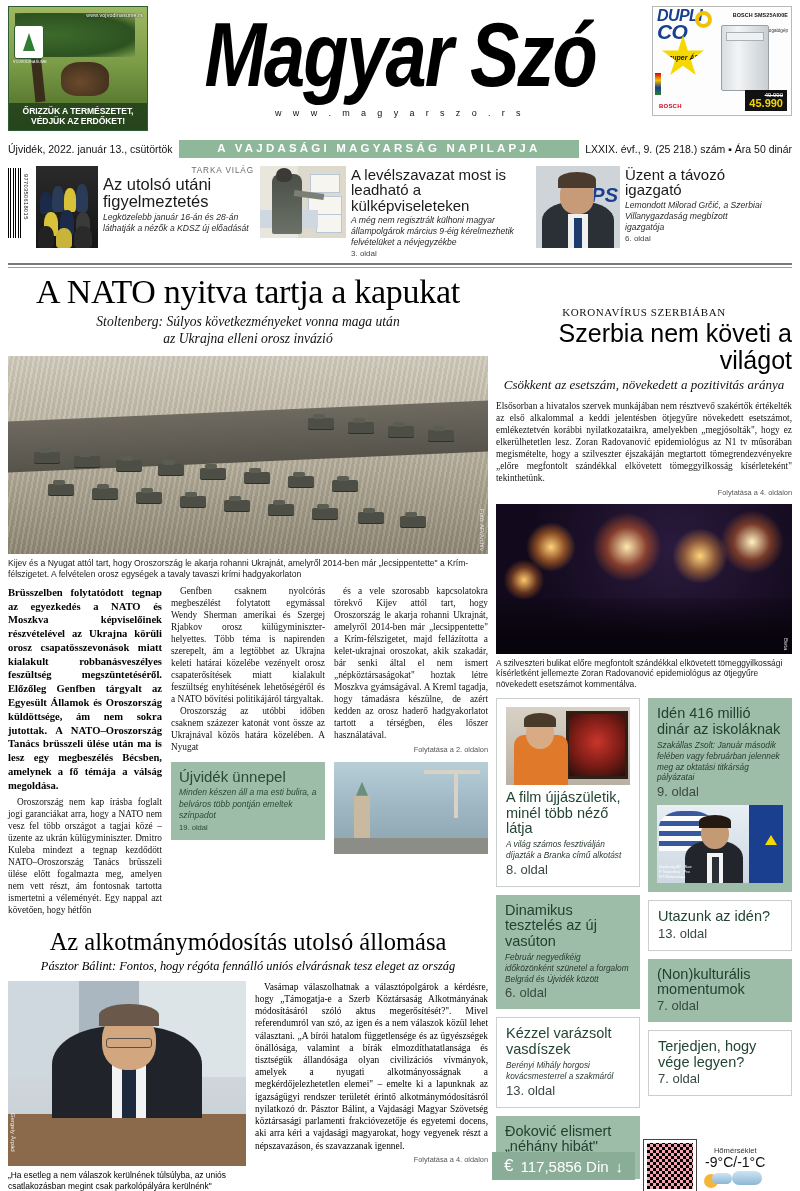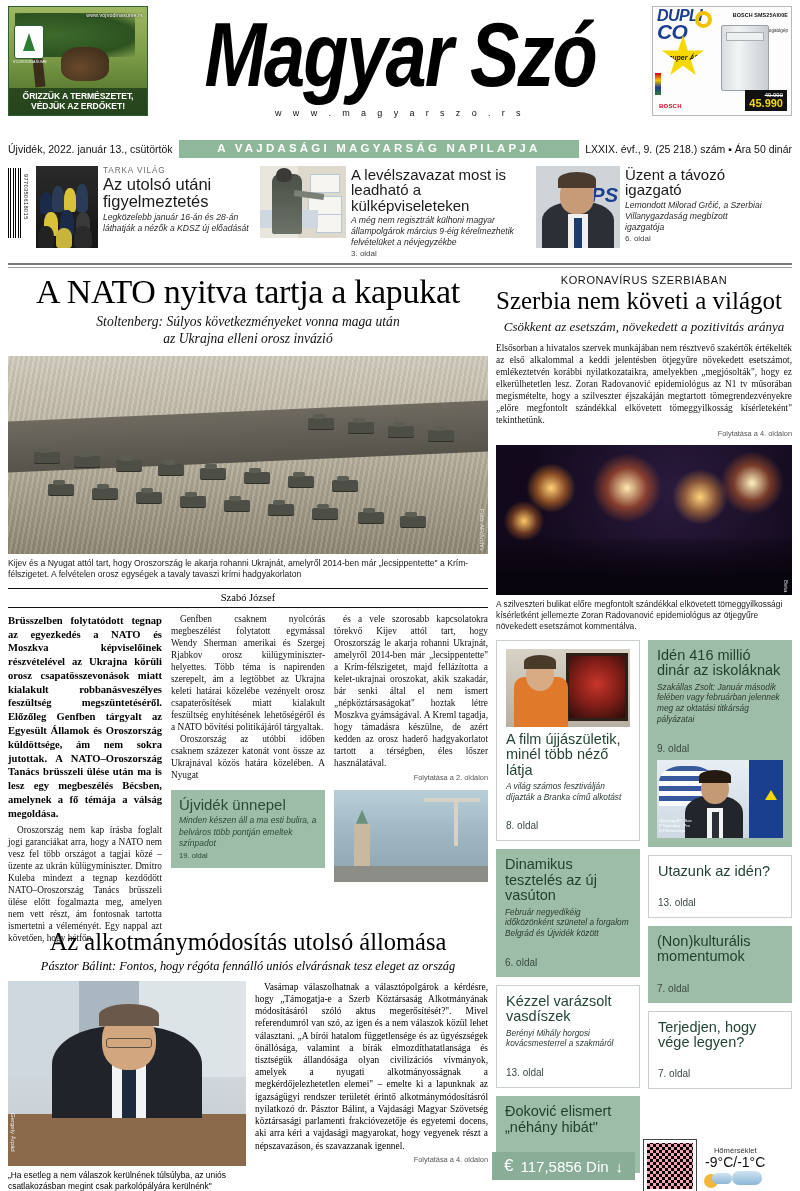--- a/index.html
+++ b/index.html
@@ -7,21 +7,21 @@
     width: 800px; height: 1191px;
     background: #ffffff;
     font-family: "Liberation Sans", sans-serif;
     overflow: hidden;
   }
   .page { position: relative; width: 800px; height: 1191px; padding: 6px 8px 0 8px; }
 
   
   .masthead { display: flex; align-items: flex-start; height: 130px; }
   .ad-left {
-    width: 140px; height: 110px; flex: 0 0 140px;
+    width: 140px; height: 125px; flex: 0 0 140px;
     border: 1px solid #2f5d33; position: relative; overflow: hidden;
     background: linear-gradient(#9fb862 0%, #7c9c48 45%, #5e7f33 75%, #4a6b2a 100%);
   }
   .ad-left .logo-badge {
     position: absolute; left: 5px; top: 18px; width: 30px; height: 34px;
     background: #fff; border-radius: 3px; border: 1px solid #2f5d33;
     display: flex; align-items: center; justify-content: center;
   }
   .ad-left .leaf { width: 0; height: 0; border-left: 6px solid transparent;
     border-right: 6px solid transparent; border-bottom: 18px solid #2f7d32; }
@@ -157,21 +157,21 @@
     width: 84px; height: 82px; background: #cfd4d9; position: relative; overflow: hidden;
   }
   .th-man .suit { position:absolute; left:6px; bottom:0; width:72px; height:46px; background:#2b2f36; border-radius:40% 40% 0 0; }
   .th-man .shirt { position:absolute; left:32px; bottom:0; width:20px; height:34px; background:#f0f0f0; }
   .th-man .tie { position:absolute; left:38px; bottom:0; width:8px; height:30px; background:#1c3c6e; }
   .th-man .face { position:absolute; left:24px; top:10px; width:34px; height:38px; background:#c79b78; border-radius:48% 48% 42% 42%; }
   .th-man .hair { position:absolute; left:22px; top:6px; width:38px; height:16px; background:#4a3b2e; border-radius:50% 50% 0 0; }
   .th-man .logo { position:absolute; right:2px; top:18px; font-size:20px; font-weight:bold; color:#1b3f8f; font-style:italic; }
 
   .teaser .txt { min-width: 0; }
-  .kicker { font-size: 8.2px; color: #6b6b6b; letter-spacing: .9px; text-transform: uppercase; }
+  .kicker { font-size: 8.2px; color: #6b6b6b; letter-spacing: .9px; text-transform: uppercase; text-align: right; }
   .t-head { font-size: 16.5px; line-height: 1.02; color: #1a1a1a; margin-top: 1px; font-weight: normal; }
   .t-head.sm { font-size: 15px; }
   .t-sub { font-size: 8.6px; font-style: italic; line-height: 1.3; color: #2b2b2b; margin-top: 2px; }
   .t-page { font-size: 8px; color: #444; margin-top: 1px; }
 
   .rule-thick { height: 2px; background: #7a7a7a; margin-top: 5px; }
   .rule-thin { height: 1px; background: #9c9c9c; }
 
   
   .main { display: flex; gap: 8px; margin-top: 6px; }
@@ -246,24 +246,24 @@
     height: 92px; background: linear-gradient(#b8cfd8 0%, #9fb8c4 45%, #8aa3ae 100%);
     position: relative; overflow: hidden; margin-top: 0;
   }
   .promo-photo .tower { position:absolute; left:20px; bottom:0; width:16px; height:58px; background:#c9b9a0; }
   .promo-photo .tower:before { content:""; position:absolute; left:2px; top:-14px; width:12px; height:14px; background:#6b8f7a; clip-path: polygon(50% 0,100% 100%,0 100%); }
   .promo-photo .crane { position:absolute; right:8px; top:8px; width:56px; height:4px; background:#d8d2c6; }
   .promo-photo .crane2 { position:absolute; right:30px; top:8px; width:4px; height:48px; background:#d8d2c6; }
   .promo-photo .ground { position:absolute; left:0; right:0; bottom:0; height:16px; background:#8b8d86; }
 
   
-  .kicker-c { text-align:center; font-family:Liberation Sans, sans-serif; font-size: 11px;
-    letter-spacing: .6px; color:#111; text-transform: uppercase; }
+  .kicker-c { text-align:center; font-family:Liberation Serif, serif; font-size: 11px;
+    letter-spacing: .6px; color:#111; text-transform: uppercase; margin-top: 32px; }
   .r-head {
-    font-family: Liberation Serif, serif; font-size: 25px; text-align: left;
+    font-family: Liberation Sans, sans-serif; font-size: 25px; text-align: right;
     line-height: 1.06; margin-top: 2px; color: #000;
   }
   .r-sub {
     font-family: "Liberation Serif", serif; font-style: italic; font-size: 13px;
     text-align: center; margin-top: 4px; color: #111;
   }
   .r-body {
     font-family: "Liberation Serif", serif; font-size: 9.3px; line-height: 1.3;
     text-align: justify; margin-top: 7px; color: #111;
   }
@@ -280,21 +280,21 @@
   .r-caption { font-size: 8.4px; line-height: 1.3; margin-top: 4px; color: #1a1a1a; }
 
   .cards { display: flex; gap: 8px; margin-top: 8px; }
   .cardcol { width: 144px; flex: 0 0 144px; display: flex; flex-direction: column; gap: 8px; }
   .card { padding: 8px 9px 9px 9px; }
   .card.green { background: #9dbda8; }
   .card.white { background: #fff; border: 1px solid #c9cfcb; }
   .card h4 { font-size: 14.5px; font-weight: normal; line-height: 1.06; color: #243; }
   .card.green h4 { color: #22402e; }
   .card .it { font-size: 8.3px; font-style: italic; line-height: 1.3; margin-top: 3px; color: #2b3b31; }
-  .card .pg { font-size: 10px; margin-top: 18px; color: #3a4a40; }
+  .card .pg { font-size: 13px; margin-top: 1px; color: #3a4a40; }
   .card-photo { height: 78px; margin-top: 6px; position: relative; overflow: hidden; }
   .ph-artist { background: linear-gradient(#d8d2c6,#b8b0a2); }
   .ph-artist .canvas { position:absolute; right:2px; top:4px; width:62px; height:68px;
     background: radial-gradient(circle at 50% 45%, #c9352b 0%, #7a1c16 55%, #2a0d0a 100%); border:3px solid #2d2018; }
   .ph-artist .torso { position:absolute; left:8px; bottom:0; width:54px; height:50px; background:#e0792a; border-radius:10px 10px 0 0; }
   .ph-artist .face { position:absolute; left:20px; top:10px; width:28px; height:32px; background:#d8ab85; border-radius:48%; }
   .ph-artist .hair { position:absolute; left:18px; top:6px; width:32px; height:14px; background:#4a3a2a; border-radius:50% 50% 0 0; }
   .ph-official { background: linear-gradient(#e8eef4,#cdd8e2); }
   .ph-official .flagbg { position:absolute; right:0; top:0; width:34px; height:78px; background:#1b3f8f; }
   .ph-official .star { position:absolute; right:6px; top:30px; width:0;height:0;
@@ -503,25 +503,20 @@
         <div class="tank" style="left:350px;top:156px"></div>
         <div class="tank" style="left:392px;top:160px"></div>
         <div class="tank" style="left:300px;top:62px"></div>
         <div class="tank" style="left:340px;top:66px"></div>
         <div class="tank" style="left:380px;top:70px"></div>
         <div class="tank" style="left:420px;top:74px"></div>
         <div class="credit">Fotó: AP/Archív</div>
       </div>
       <div class="caption">Kijev és a Nyugat attól tart, hogy Oroszország le akarja rohanni Ukrajnát, amelyről 2014-ben már „lecsippentette" a Krím-félszigetet. A felvételen orosz egységek a tavaly tavaszi krími hadgyakorlaton</div>
 
-      <div class="byline-wrap">
-        <div class="byline-rule-top"></div>
-        <div class="byline">Szabó József</div>
-        <div class="byline-rule-bot"></div>
-      </div>
 
       <div class="body-cols">
         <div class="bcol">
           <div class="lede">Brüsszelben folytatódott tegnap az egyezkedés a NATO és Moszkva képviselőinek részvételével az Ukrajna körüli orosz csapatösszevonások miatt kialakult robbanásveszélyes feszültség megszüntetéséről. Előzőleg Genfben tárgyalt az Egyesült Államok és Oroszország küldöttsége, ám nem sokra jutottak. A NATO–Oroszország Tanács brüsszeli ülése után ma is lesz egy megbeszélés Bécsben, amelynek a fő témája a válság megoldása.</div>
           <div class="bodytext">
             <p>Oroszország nem kap írásba foglalt jogi garanciákat arra, hogy a NATO nem vesz fel több országot a tagjai közé – üzente az ukrán külügyminiszter. Dmitro Kuleba mindezt a tegnap kezdődött NATO–Oroszország Tanács brüsszeli ülése előtt fogalmazta meg, amelyen nem vett részt, ám fontosnak tartotta ismertetni a véleményét. Egy nappal azt követően, hogy hétfőn</p>
           </div>
         </div>
         <div class="bcol">
           <div class="bodytext first">

